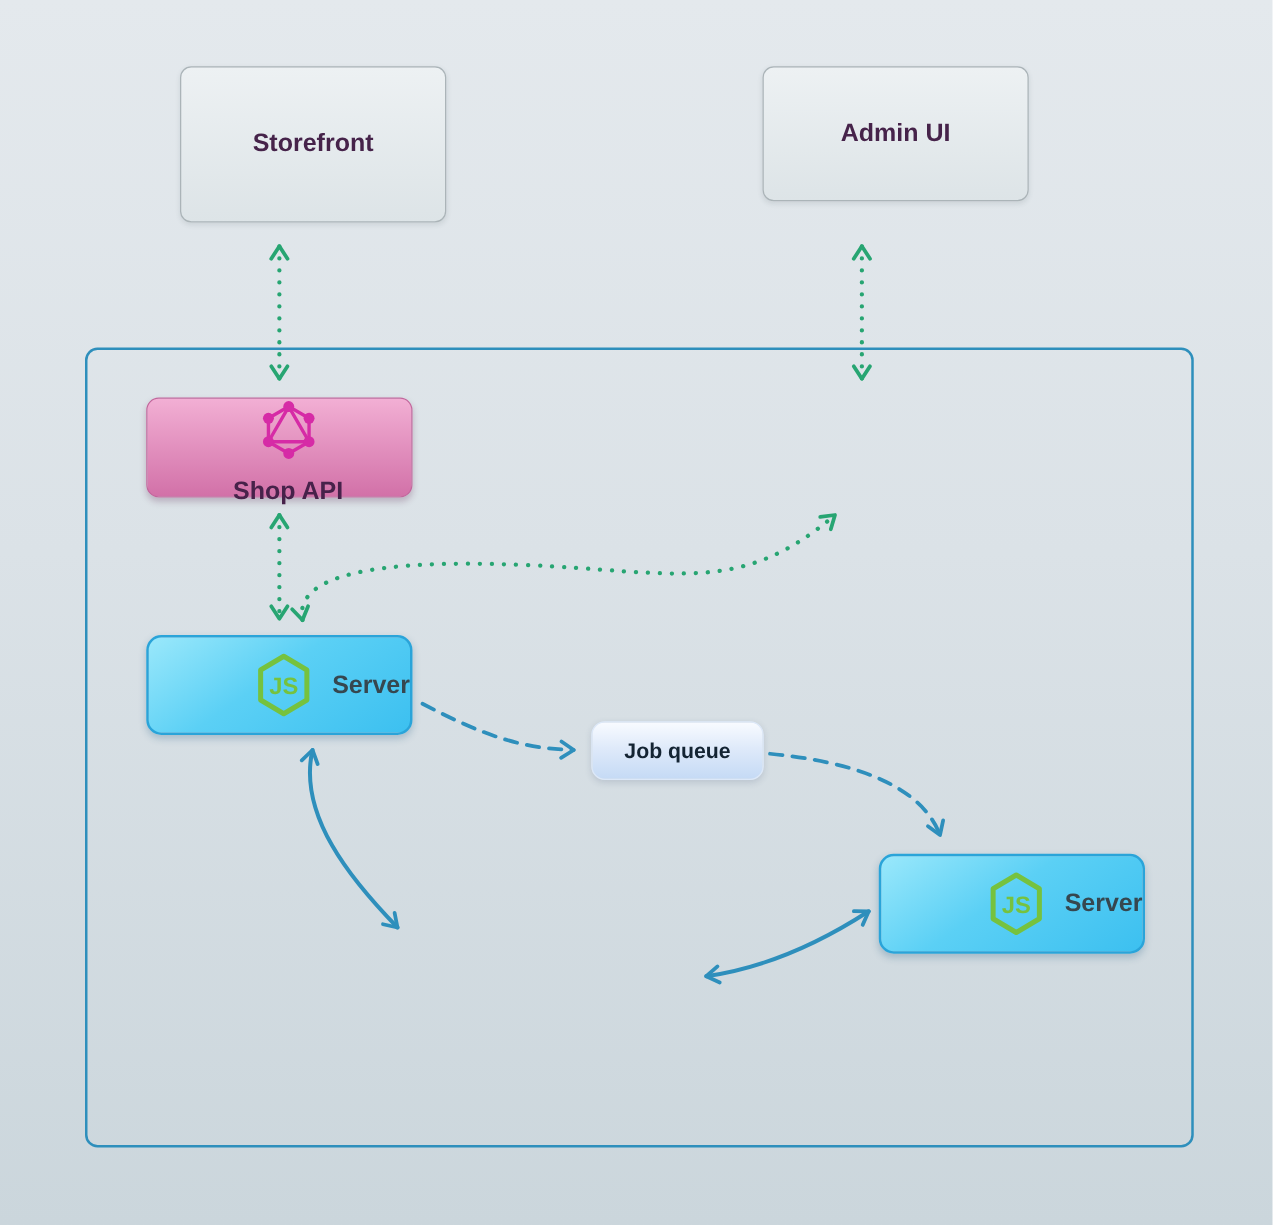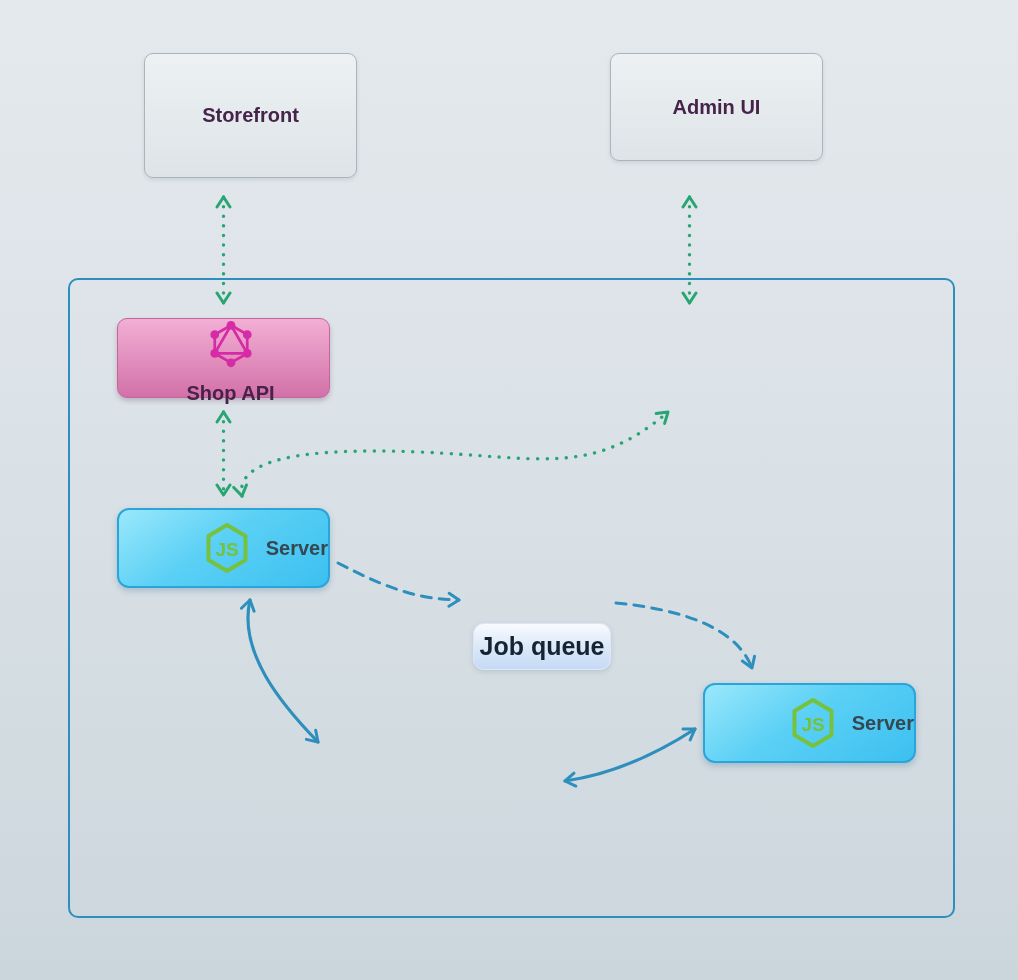--- a/index.html
+++ b/index.html
@@ -54,22 +54,21 @@
     padding-left:12px;
     gap:13px;
   }
   
   .box-lightblue{
     background:linear-gradient(180deg,#f8fbff 0%,#dfeafa 45%,#c5daf5 100%);
     border:1px solid #dce8f8;
     border-radius:11px;
     box-shadow:0 2px 5px rgba(70,90,120,.18);
     color:#142433;
-    font-size:25px;
-    margin-top:46px;
+    font-size:17px;
   }
   .icon{display:flex;align-items:center;justify-content:center;flex:0 0 auto;}
   #outer-container{
     position:absolute;
     left:68px;top:278px;width:887px;height:640px;
     box-sizing:border-box;
     border:2px solid #2e8fbc;
     border-radius:10px;
     background:transparent;
   }

